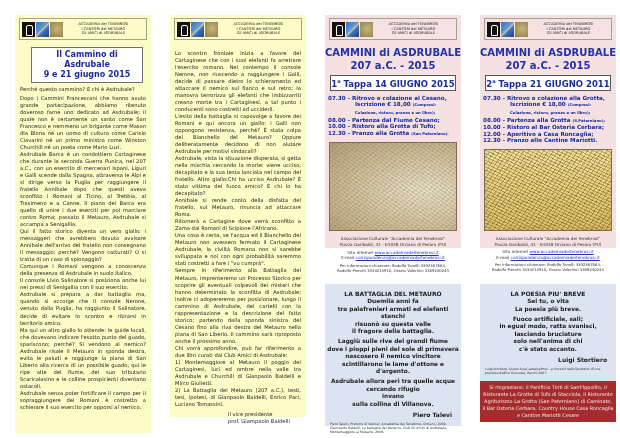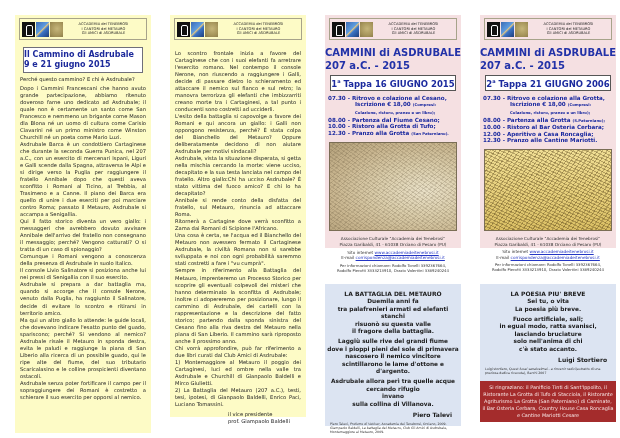--- a/index.html
+++ b/index.html
@@ -16,32 +16,32 @@
   .p1 .header, .p2 .header { background: #fdfbc6; }
   .pink .header { background: #f6e2e4; }
   .logos { display: flex; gap: 1px; }
   .logo { width: 13px; height: 15px; }
   .logo1 { background: #111; border: 2px solid #111; position: relative; }
   .logo1::after { content: ""; position: absolute; left: 2px; top: 1px; width: 5px; height: 9px; border: 1px solid #fff; border-radius: 2px 2px 0 0; }
   .logo2 { background: linear-gradient(135deg, #3d6cb5 0%, #5f9de0 45%, #d6c28a 50%, #3c75c7 60%, #203e7a 100%); }
   .logo3 { background: radial-gradient(circle at 55% 45%, #c5b57a 0%, #a6955b 60%, #8a7a48 100%); }
   .header-text { flex: 1; text-align: center; font-size: 3.6px; line-height: 4.6px; color: #222; }
 
-  .title-box { margin: 7px 8px 3px 8px; border: 1px solid #6f6f7a; background: #fff; text-align: left; padding: 2px 0; }
+  .title-box { margin: 7px 8px 3px 16px; border: 1px solid #6f6f7a; background: #fff; text-align: center; padding: 2px 0; }
   .title-box div { font-size: 8px; font-weight: bold; color: #1d2a9b; line-height: 10px; }
 
   .body-text { font-size: 5.2px; line-height: 7.02px; color: #222; padding: 0 5px; text-align: justify; }
   .body-text p { margin: 0; }
   .body-text p.first { margin-bottom: 2px; }
 
   .signature { font-size: 5.2px; line-height: 7px; color: #222; margin-top: 3px; margin-left: 58px; }
 
   .pink { background: #f5e0e2; }
   .p3, .p4 { height: 233px; }
-  .big-title { text-align: left; color: #2232a8; font-weight: bold; font-size: 10px; line-height: 13px; margin-top: 6px; }
+  .big-title { text-align: center; color: #2232a8; font-weight: bold; font-size: 10px; line-height: 13px; margin-top: 6px; }
   .stage-box { margin: 3px 5px 4px 5px; border: 1px solid #555; background: #fff; text-align: center; font-weight: bold; color: #1b2a9e; font-size: 8.5px; line-height: 11px; }
   .stage-box sup { font-size: 5px; }
   .schedule { padding: 0 3px; }
   .sched-row { font-size: 5.6px; line-height: 6.6px; font-weight: bold; color: #1b2aa0; white-space: nowrap; }
   .sched-row small { font-size: 3.8px; }
   .sched-indent { padding-left: 27px; }
 
   .etching { margin: 5px 4px 0 4px; height: 89px; border: 1px solid #7a6e55; }
   .etch1 { background:
       repeating-linear-gradient(35deg, rgba(90,75,50,0.18) 0 1px, transparent 1px 3px),
@@ -142,21 +142,21 @@
     <div class="header-text">
       <div>ACCADEMIA dei TENEBROSI</div>
       <div>I CANTORI del METAURO</div>
       <div>Gli AMICI di ASDRUBALE</div>
     </div>
   </div>
   <div class="big-title">
     <div>CAMMINI di ASDRUBALE</div>
     <div>207 a.C. - 2015</div>
   </div>
-  <div class="stage-box"><span>1</span><sup>a</sup><span> Tappa 16 GIUGNO 2015</span></div>
+  <div class="stage-box"><span>1</span><sup>a</sup><span> Tappa 14 GIUGNO 2015</span></div>
   <div class="schedule">
     <div class="sched-row"><span>07.30</span> - <span>Ritrovo e colazione al Cesano,</span></div>
     <div class="sched-row sched-indent"><span>Iscrizione € 18,00</span> <small>(Compresi:</small></div>
     <div class="sched-row sched-indent"><small>Colazione, ristoro, pranzo e un libro);</small></div>
     <div class="sched-row"><span>08.00</span> - <span>Partenza dal Fiume Cesano;</span></div>
     <div class="sched-row"><span>10.00</span> - <span>Ristoro alla Grotta di Tufo;</span></div>
     <div class="sched-row"><span>12.30</span> - <span>Pranzo alla Grotta</span> <small>(San Paterniano).</small></div>
   </div>
   <div class="etching etch1"></div>
   <div class="assoc">
@@ -181,21 +181,21 @@
     <div class="header-text">
       <div>ACCADEMIA dei TENEBROSI</div>
       <div>I CANTORI del METAURO</div>
       <div>Gli AMICI di ASDRUBALE</div>
     </div>
   </div>
   <div class="big-title">
     <div>CAMMINI di ASDRUBALE</div>
     <div>207 a.C. - 2015</div>
   </div>
-  <div class="stage-box"><span>2</span><sup>a</sup><span> Tappa 21 GIUGNO 2006</span></div>
+  <div class="stage-box"><span>2</span><sup>a</sup><span> Tappa 21 GIUGNO 2011</span></div>
   <div class="schedule">
     <div class="sched-row"><span>07.30</span> - <span>Ritrovo e colazione alla Grotta,</span></div>
     <div class="sched-row sched-indent"><span>Iscrizione € 18,00</span> <small>(Compresi:</small></div>
     <div class="sched-row sched-indent"><small>Colazione, ristoro, pranzo e un libro);</small></div>
     <div class="sched-row"><span>08.00</span> - <span>Partenza alla Grotta</span> <small>(S.Paterniano);</small></div>
     <div class="sched-row"><span>10.00</span> - <span>Ristoro al Bar Osteria Cerbara;</span></div>
     <div class="sched-row"><span>12.00</span> - <span>Aperitivo a Casa Roncaglia;</span></div>
     <div class="sched-row"><span>12.30</span> - <span>Pranzo alle Cantine Mariotti.</span></div>
   </div>
   <div class="etching etch2" style="height:82px;"></div>

